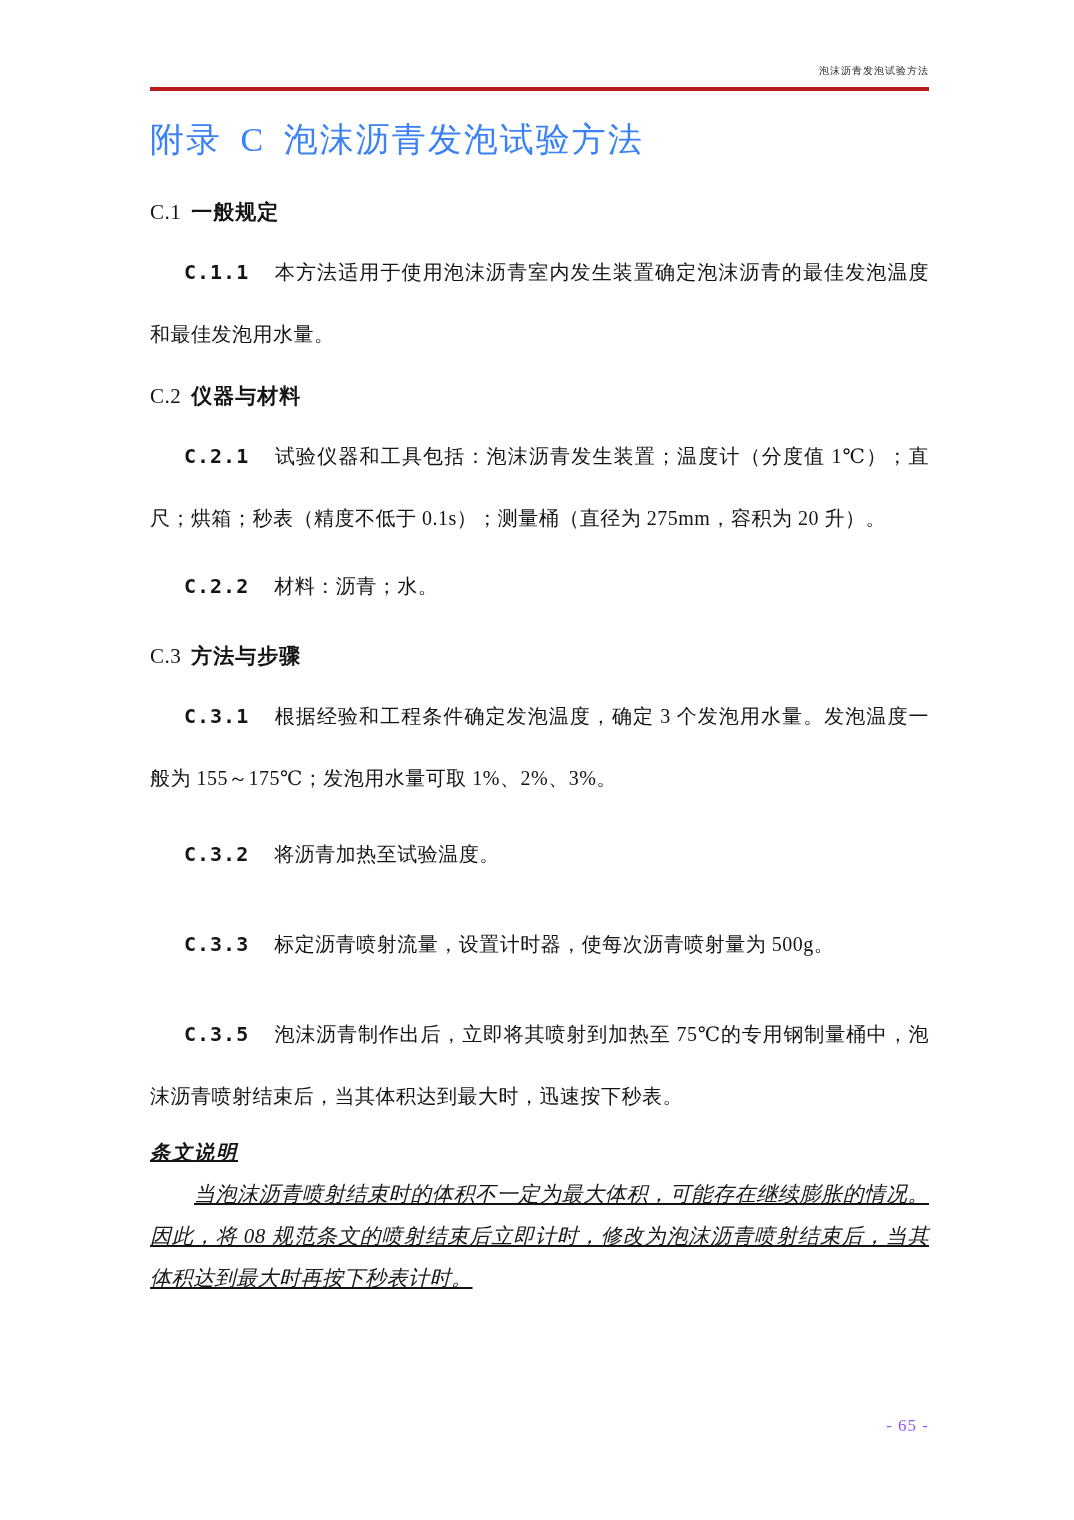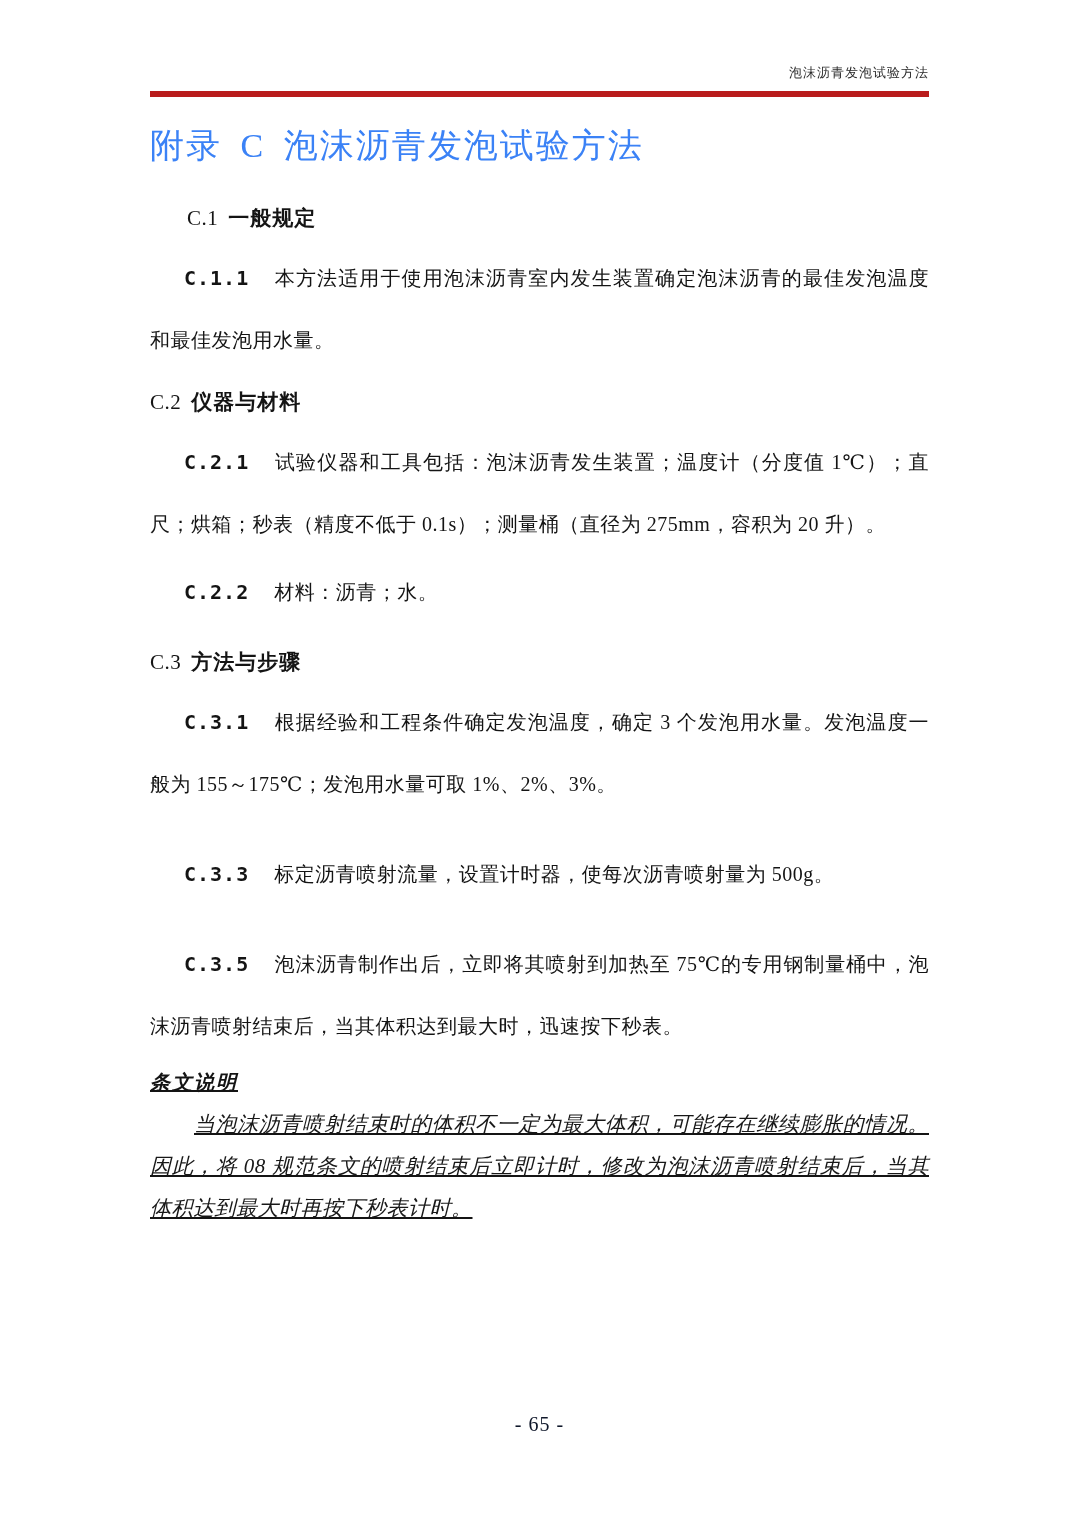--- a/index.html
+++ b/index.html
@@ -10,25 +10,25 @@
     background:#ffffff;
     color:#141414;
     font-family:"Liberation Serif","DejaVu Serif",serif;
     box-sizing:border-box;
     padding:64px 145px 0 150px;
     overflow:hidden;
   }
   
   .doc-header{
     text-align:right;
-    font-size:13px;
+    font-size:10px;
     letter-spacing:1px;
     color:#2a2a2a;
     padding-bottom:9px;
-    border-bottom:6px solid #b91c1c;
+    border-bottom:4px solid #b91c1c;
   }
   
   .appendix-title{
     margin:26px 0 0 0;
     font-size:34px;
     line-height:46px;
     font-weight:500;
     letter-spacing:2px;
     word-spacing:8px;
     color:#3b82f6;
@@ -43,21 +43,21 @@
     font-family:"Liberation Serif","DejaVu Serif",serif;
     font-weight:400;
     margin-right:10px;
     letter-spacing:0.5px;
   }
   .sec-h .sec-title{
     font-family:"Liberation Sans","DejaVu Sans",sans-serif;
     font-weight:700;
     letter-spacing:1px;
   }
-  .sec-h.mt1{margin-top:34px;margin-left:37px;}
+  .sec-h.mt1{margin-top:34px;}
   .sec-h.mt2{margin-top:16px;}
   .sec-h.mt3{margin-top:24px;}
   
   .para{
     font-size:20px;
     line-height:62px;
     text-align:justify;
     text-indent:34px;
     letter-spacing:0.5px;
     margin:14px 0 0 0;
@@ -93,24 +93,24 @@
     text-indent:44px;
     letter-spacing:0.5px;
     margin:6px 0 0 0;
     color:#181818;
   }
   
   .footer{
     position:absolute;
     left:150px;right:145px;
     bottom:84px;
-    text-align:center;
-    font-size:20px;
+    text-align:right;
+    font-size:17px;
     letter-spacing:1px;
-    color:#0f172a;
+    color:#8b5cf6;
   }
 </style>
 </head>
 <body>
 
 <div class="page">
 
   <div class="doc-header">
     <span>泡沫沥青发泡试验方法</span>
   </div>
@@ -133,20 +133,23 @@
   <p class="para gap-sm">
     <span class="clause-num">C.2.2</span><span>材料：沥青；水。</span>
   </p>
 
   <h2 class="sec-h mt3">
     <span class="sec-num">C.3</span><span class="sec-title">方法与步骤</span>
   </h2>
   <p class="para">
     <span class="clause-num">C.3.1</span><span>根据经验和工程条件确定发泡温度，确定 3 个发泡用水量。发泡温度一般为 155～175℃；发泡用水量可取 1%、2%、3%。</span>
   </p>
+  <p class="para">
+    <span class="clause-num">C.3.2</span><span>将沥青加热至试验温度。</span>
+  </p>
   <p class="para gap">
     <span class="clause-num">C.3.3</span><span>标定沥青喷射流量，设置计时器，使每次沥青喷射量为 500g。</span>
   </p>
   <p class="para gap">
     <span class="clause-num">C.3.5</span><span>泡沫沥青制作出后，立即将其喷射到加热至 75℃的专用钢制量桶中，泡沫沥青喷射结束后，当其体积达到最大时，迅速按下秒表。</span>
   </p>
 
   <div class="notes">
     <h3 class="notes-heading">条文说明</h3>
     <p class="notes-para">当泡沫沥青喷射结束时的体积不一定为最大体积，可能存在继续膨胀的情况。因此，将 08 规范条文的喷射结束后立即计时，修改为泡沫沥青喷射结束后，当其体积达到最大时再按下秒表计时。</p>

